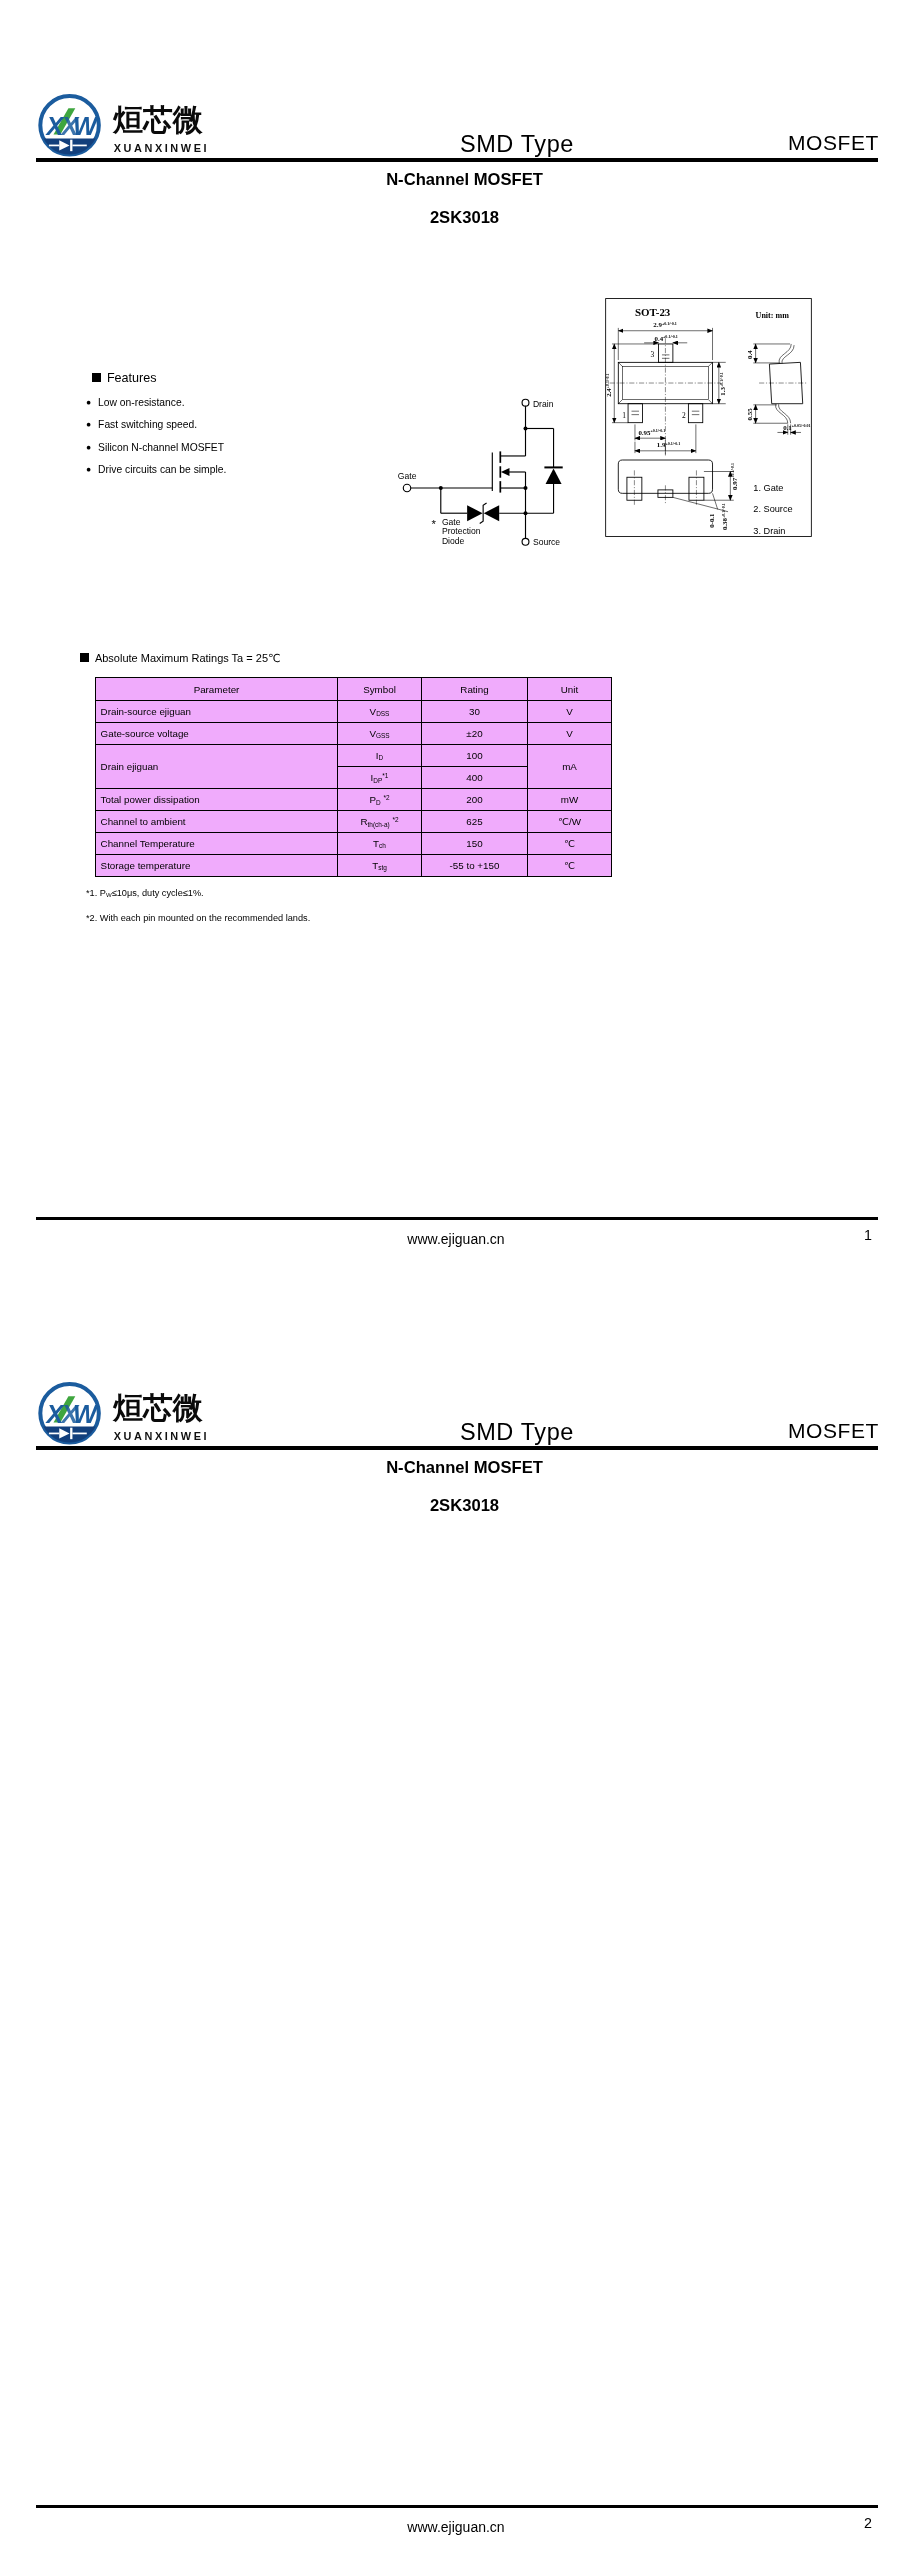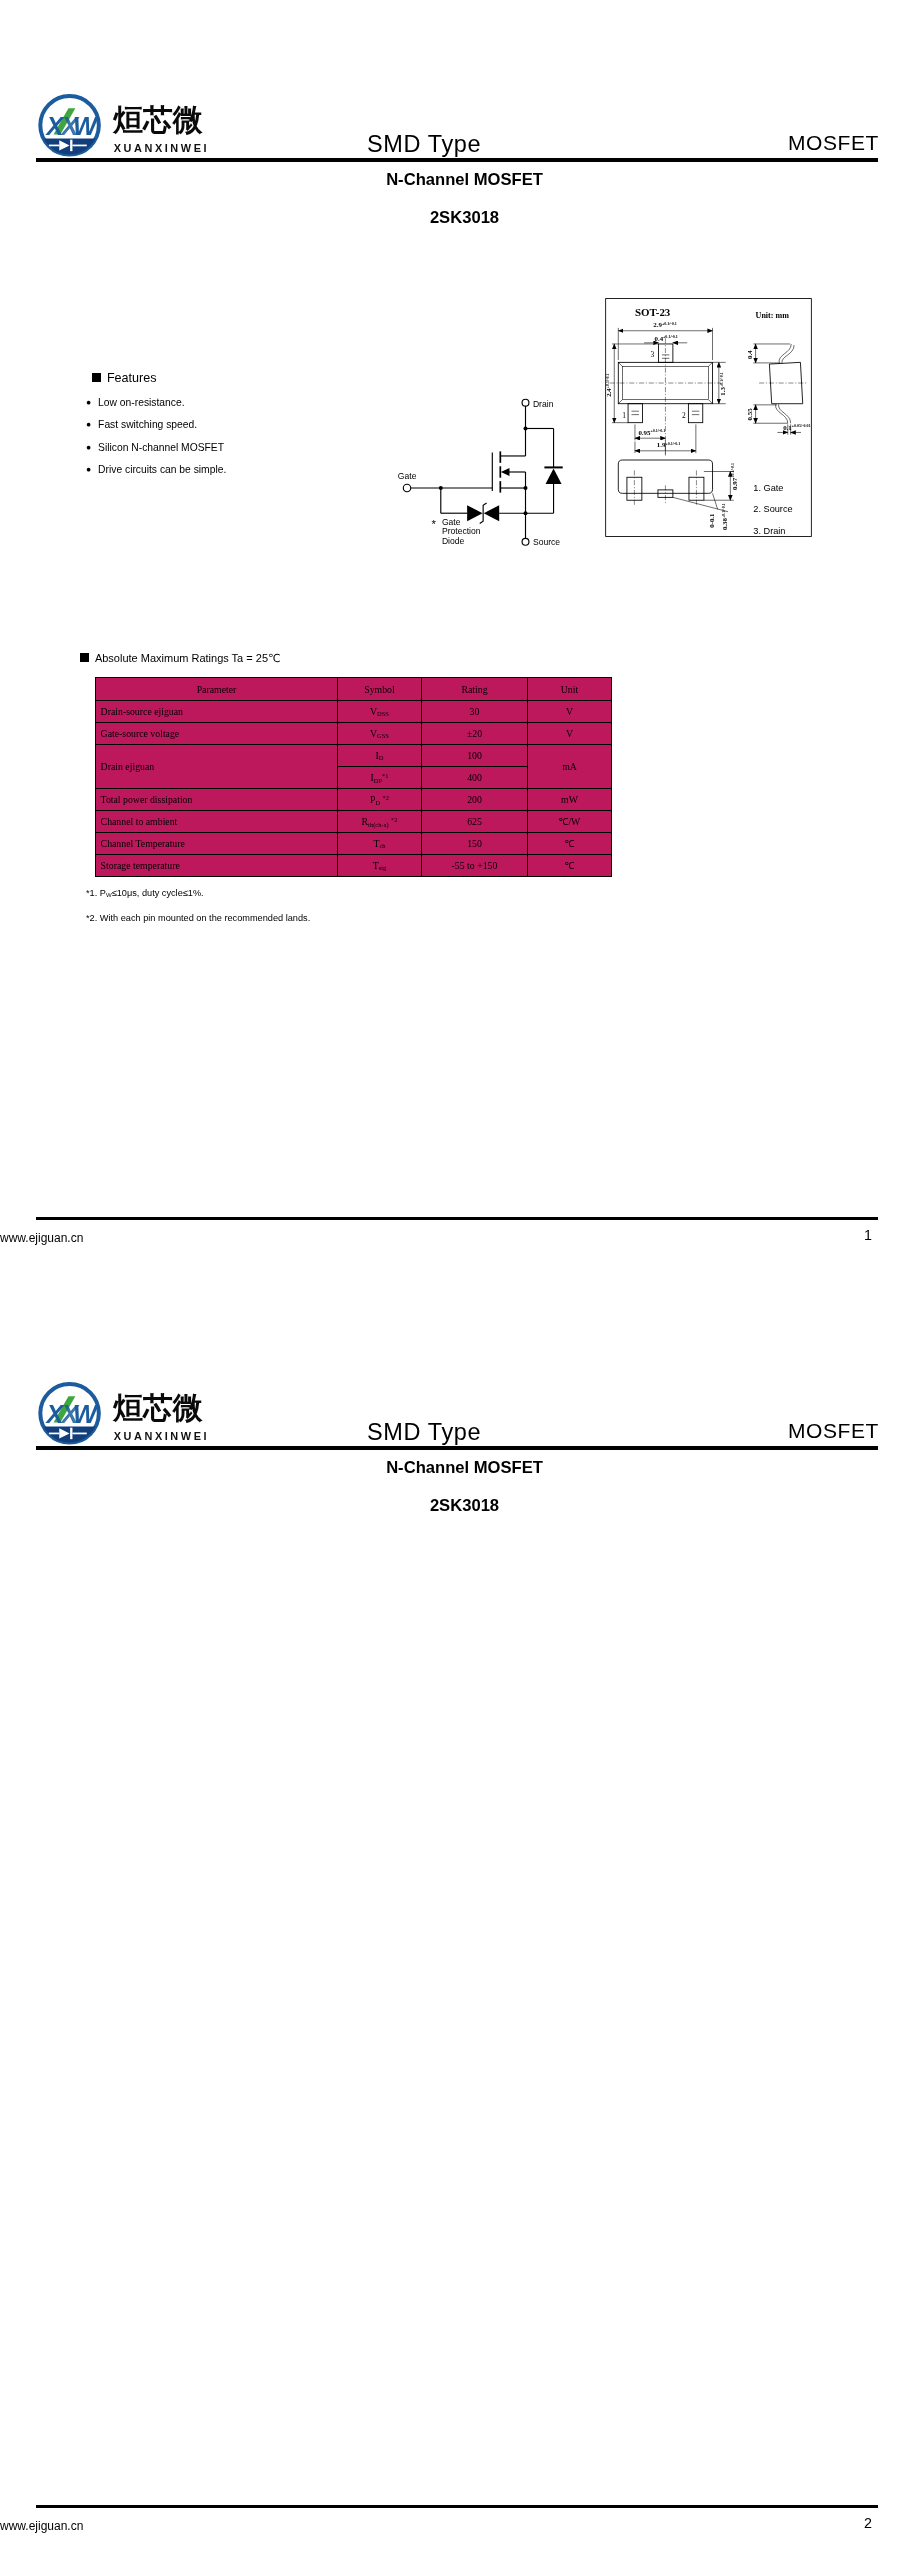--- a/index.html
+++ b/index.html
@@ -4,52 +4,52 @@
 <style>
   html,body{margin:0;padding:0;}
   body{width:912px;height:2576px;position:relative;background:#ffffff;
        font-family:"Liberation Sans","DejaVu Sans",sans-serif;color:#000;}
   .page{position:absolute;left:0;width:912px;height:1288px;background:#fff;overflow:hidden;}
   #page1{top:0;}
   #page2{top:1288px;}
 
   
   .logo{position:absolute;left:34px;top:92px;}
-  .hdr-type{position:absolute;left:367px;top:131px;width:207px;text-align:left;
+  .hdr-type{position:absolute;left:367px;top:131px;width:207px;text-align:right;
             font-size:23.5px;letter-spacing:0.6px;}
   .hdr-cat{position:absolute;right:33px;top:131px;font-size:21px;letter-spacing:0.6px;}
   .hdr-rule{position:absolute;left:36px;top:158px;width:842px;height:4px;background:#000;}
   .doc-title{position:absolute;left:0;top:170px;width:929px;text-align:center;
              font-weight:bold;font-size:16.6px;}
   .doc-part{position:absolute;left:0;top:208px;width:929px;text-align:center;
             font-weight:bold;font-size:16.6px;}
 
   
   .sect{position:absolute;font-size:11px;}
   .sq{display:inline-block;width:9.2px;height:9.2px;background:#000;margin-right:5.7px;}
 
   
   .feat-head{left:85px;top:371px;font-size:12.6px;margin-left:7px;}
   .feat-item{position:absolute;left:86px;font-size:10.3px;}
   .feat-item .blt{font-size:8.6px;margin-right:6.9px;vertical-align:0.6px;}
 
   
-  table{border-collapse:collapse;table-layout:fixed;position:absolute;background:#be185d;font-family:Liberation Serif, serif;}
+  table{border-collapse:collapse;table-layout:fixed;position:absolute;background:#f0abfc;}
   td{border:1.1px solid #000;font-size:9.8px;text-align:center;padding:0 2.3px;overflow:hidden;}
   td.l{text-align:left;padding-left:4.6px;}
   sub{font-size:0.66em;vertical-align:-0.22em;letter-spacing:0;}
   sup{font-size:0.66em;vertical-align:0.5em;}
   #abs-table{left:95px;top:677px;width:515px;border:1.7px solid #000;}
   #abs-table td{height:21px;}
   #abs-table tr.head td{height:22px;}
   .note{position:absolute;left:86px;font-size:9.2px;}
 
   
   .ftr-rule{position:absolute;left:36px;top:1217px;width:842px;height:3.4px;background:#000;}
-  .ftr-url{position:absolute;left:0;top:1231px;width:912px;font-size:12px;}
+  .ftr-url{position:absolute;left:0;top:1231px;width:912px;text-align:center;font-size:14px;}
   .ftr-page{position:absolute;right:40px;top:1227px;font-size:14.3px;}
 
   
   .pkg{position:absolute;left:605px;top:298px;}
   .ckt{position:absolute;left:390px;top:393px;}
   svg text{font-family:"Liberation Sans","DejaVu Sans",sans-serif;}
   .dimv{font-family:"Liberation Serif","DejaVu Serif",serif;font-weight:bold;font-size:12px;}
   .tol{font-size:7px;}
   .pkg-title{font-family:"Liberation Serif","DejaVu Serif",serif;font-weight:bold;font-size:19px;}
   .pkg-unit{font-family:"Liberation Serif","DejaVu Serif",serif;font-weight:bold;font-size:14px;}

